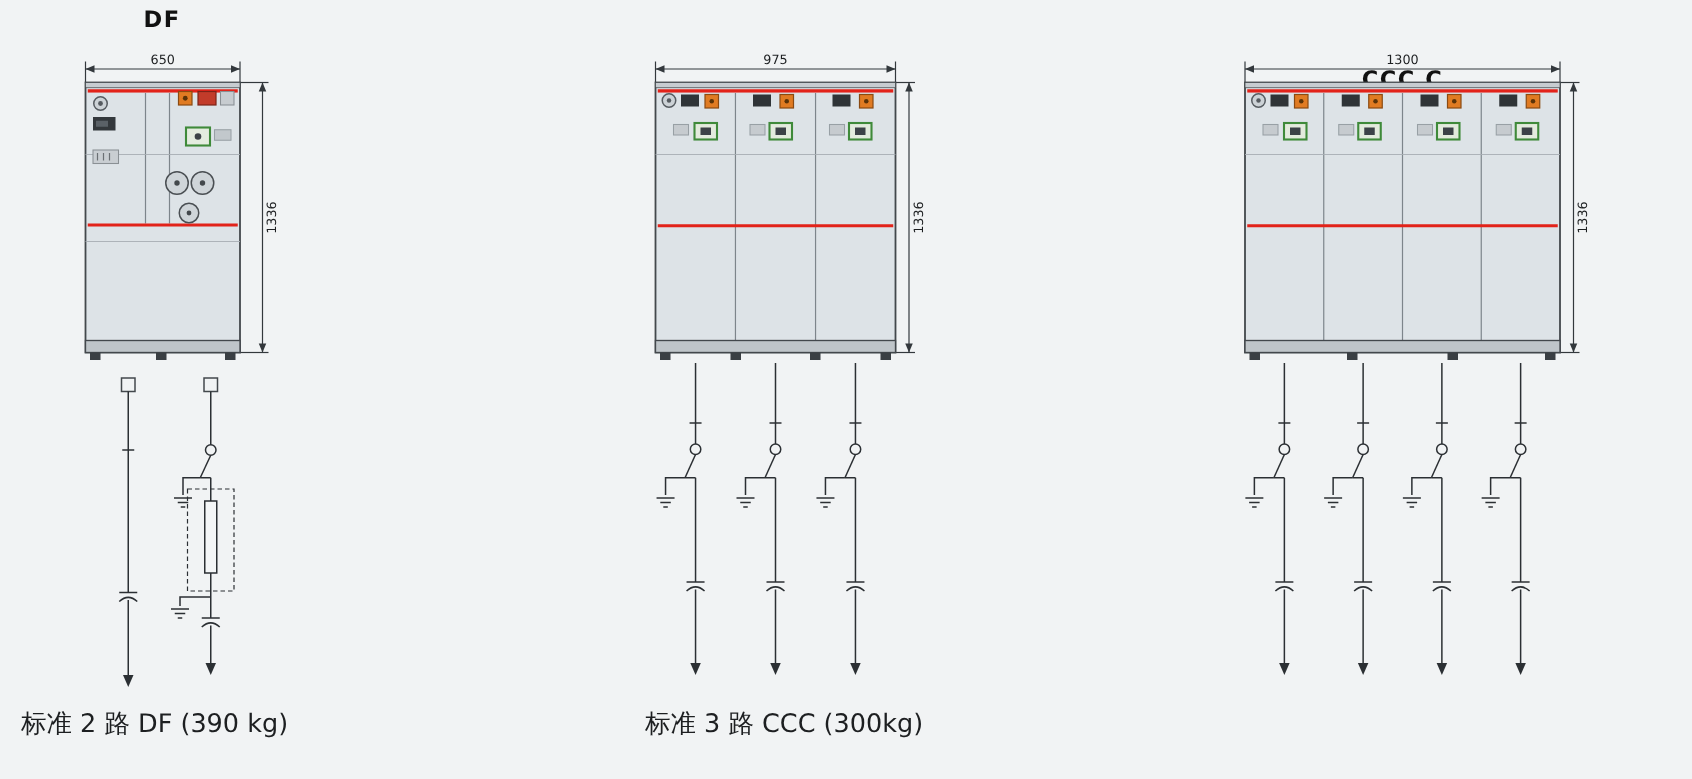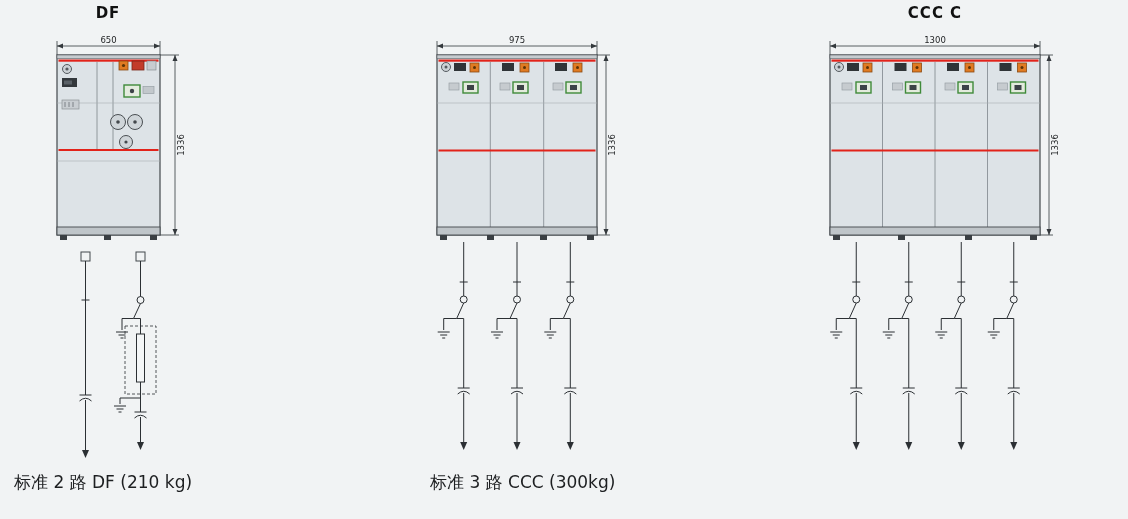--- a/index.html
+++ b/index.html
@@ -136,21 +136,21 @@
           <g>
             <line class="line" x1="94.5" y1="382" x2="106.5" y2="382"></line>
             <path class="line" d="M94.5,388 Q100.5,382.5 106.5,388"></path>
           </g>
           <line class="line" x1="100.5" y1="387" x2="100.5" y2="412"></line>
           <path class="arrowhead" d="M97,412 h7 l-3.5,8 z"></path>
         </g>
       </g>
     </svg>
 
-    <div class="caption" style="left:-26px;">标准 2 路 DF (210 kg)</div>
+    <div class="caption" style="left:-26px;">标准 2 路 DF (390 kg)</div>
   </div>
 
   <div class="panel" style="left:420px;width:210px;">
 
     <svg class="panel-svg" width="210" height="440" viewBox="0 0 210 440">
 
       <g>
         <line class="dimline" x1="17" y1="25" x2="17" y2="11"></line>
         <line class="dimline" x1="177" y1="25" x2="177" y2="11"></line>
         <line class="dimline" x1="17" y1="16" x2="177" y2="16"></line>
@@ -277,21 +277,21 @@
           <line class="line" x1="150.3" y1="363" x2="150.3" y2="412"></line>
           <path class="arrowhead" d="M146.8,412 h7 l-3.5,8 z"></path>
         </g>
       </g>
     </svg>
 
     <div class="caption" style="left:10px;">标准 3 路 CCC (300kg)</div>
   </div>
 
   <div class="panel" style="left:810px;width:260px;">
-    <div class="panel-title" style="left:-5px;width:260px;">CCC C</div>
+    <div class="panel-title" style="left:-5px;width:260px;margin-top:40px;">CCC C</div>
 
     <svg class="panel-svg" width="260" height="440" viewBox="0 0 260 440">
 
       <g>
         <line class="dimline" x1="20" y1="25" x2="20" y2="11"></line>
         <line class="dimline" x1="230" y1="25" x2="230" y2="11"></line>
         <line class="dimline" x1="20" y1="16" x2="230" y2="16"></line>
         <path class="dimarrow" d="M20,16 l6,-2.5 v5 z"></path>
         <path class="dimarrow" d="M230,16 l-6,-2.5 v5 z"></path>
         <text class="dim-text" x="125" y="12.5" text-anchor="middle">1300</text>

